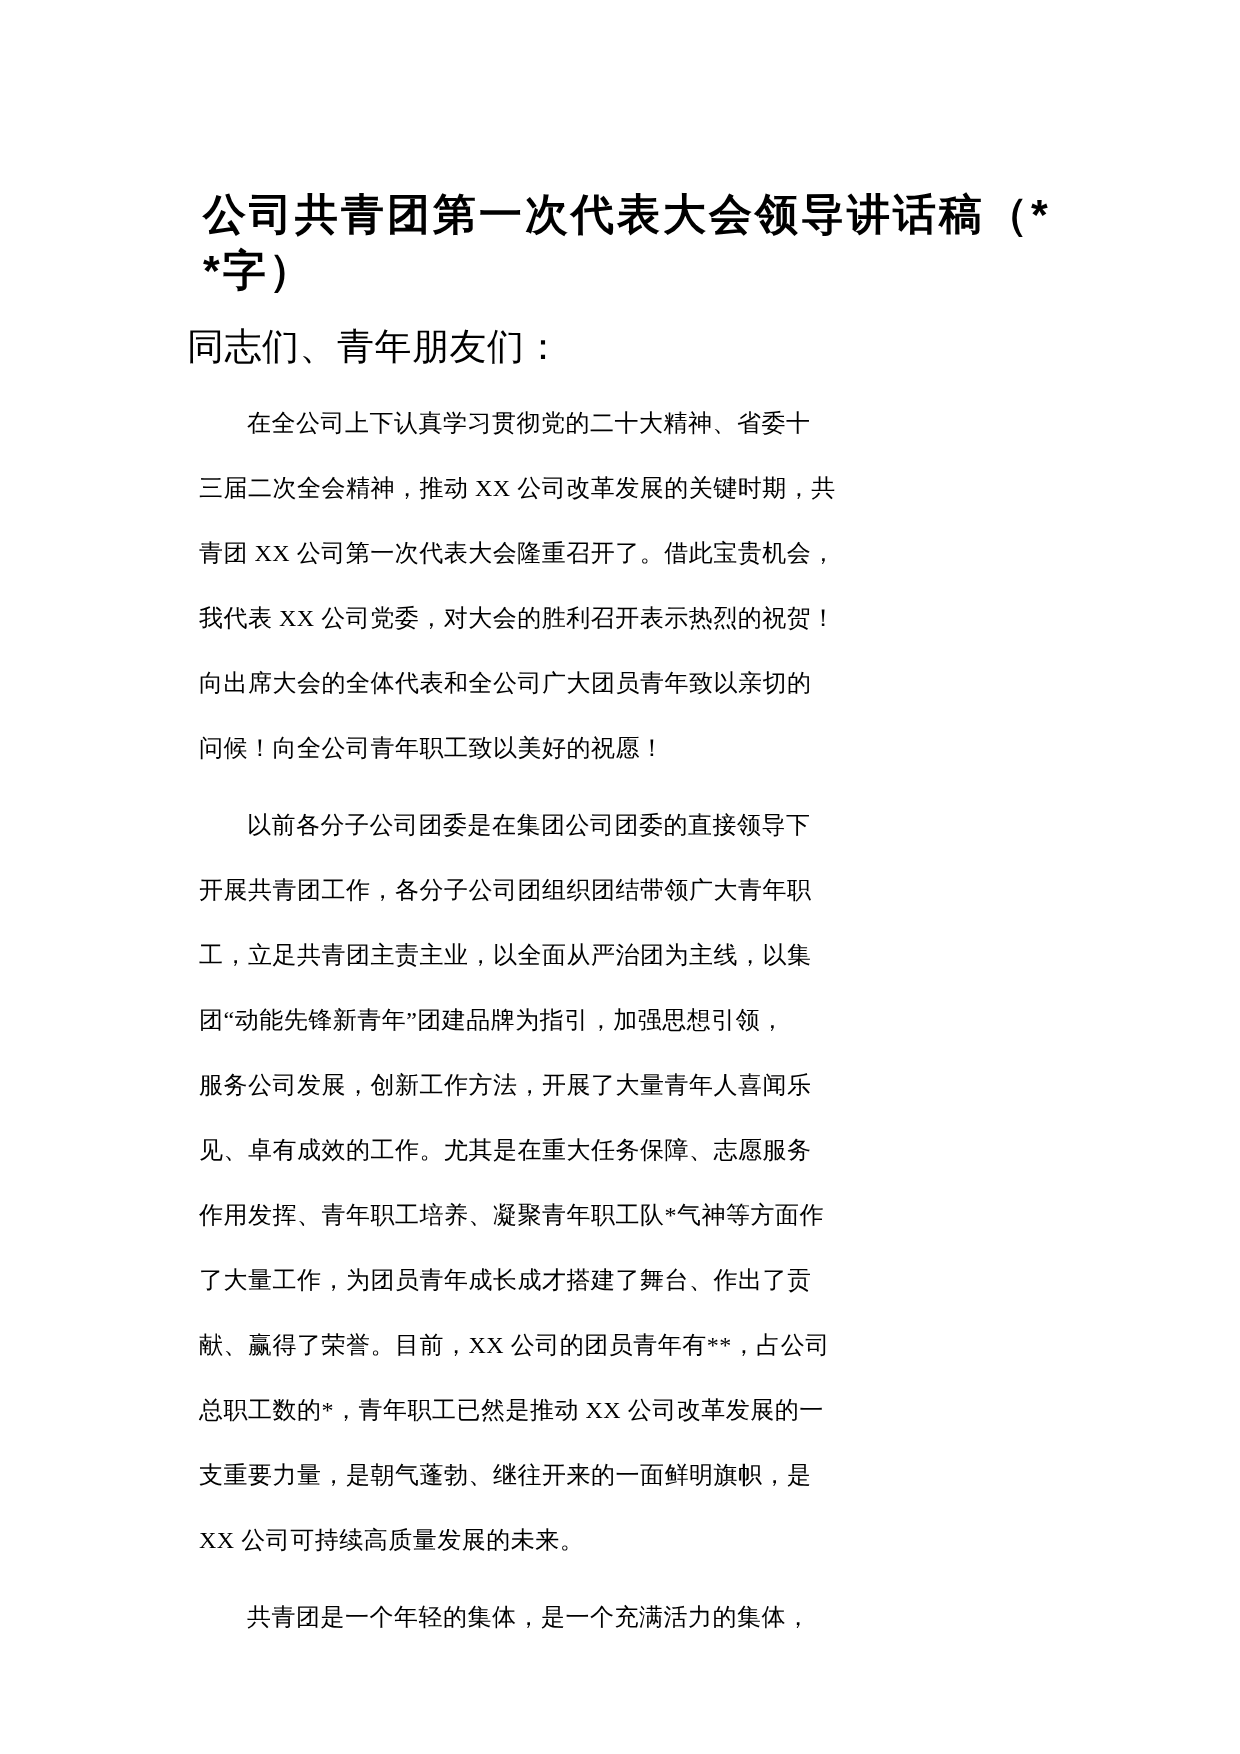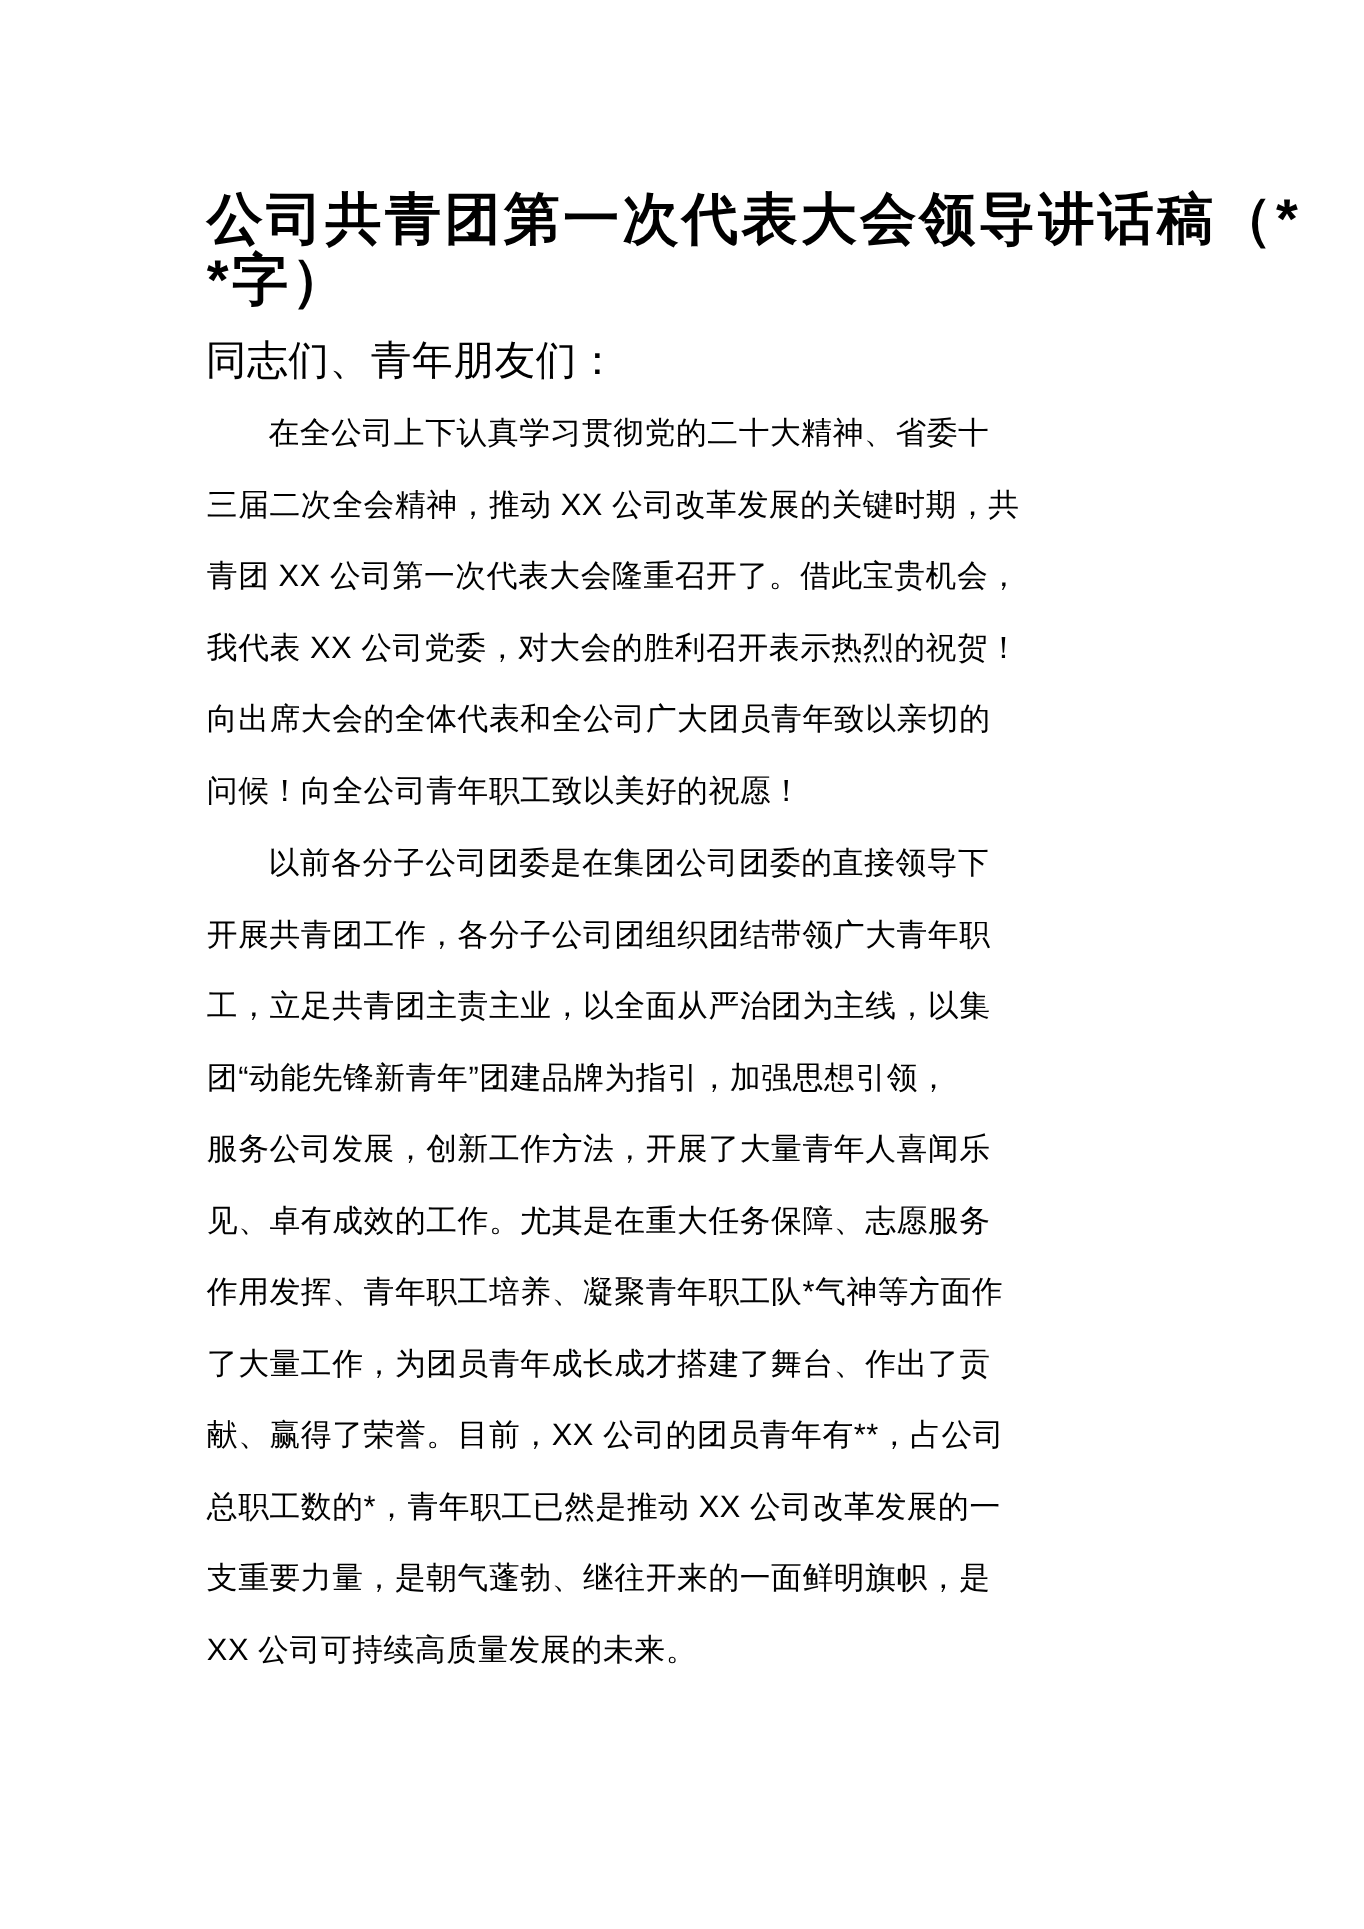--- a/index.html
+++ b/index.html
@@ -13,48 +13,50 @@
     height: 1754px;
     margin: 0 auto;
     background: #ffffff;
     box-sizing: border-box;
     padding: 170px 183px 0 187px;
     overflow: hidden;
     color: #000000;
     font-family: "Liberation Sans", sans-serif;
   }
   .doc-title {
-    margin: 1px;
-    font-size: 51px;
+    margin: 16px;
+    font-size: 43px;
     line-height: 56px;
     font-weight: 700;
     letter-spacing: 3px;
     white-space: nowrap;
   }
   .salutation {
     margin: 12px 0 0 0;
     font-size: 37px;
     line-height: 65px;
     letter-spacing: 0.5px;
     white-space: nowrap;
   }
   .para {
-    margin: 1px;
-    font-size: 28px;
+    margin: 12px;
+    font-size: 24px;
     line-height: 65px;
     letter-spacing: 0.5px;
     text-indent: 2em;
     white-space: nowrap;
+    font-family: Liberation Serif, serif;
   }
 </style>
 </head>
 <body>
 
 <div class="page">
   <h1 class="doc-title">公司共青团第一次代表大会领导讲话稿（*<br>*字）</h1>
 
   <p class="salutation">同志们、青年朋友们：</p>
 
   <p class="para">在全公司上下认真学习贯彻党的二十大精神、省委十<br>三届二次全会精神，推动 XX 公司改革发展的关键时期，共<br>青团 XX 公司第一次代表大会隆重召开了。借此宝贵机会，<br>我代表 XX 公司党委，对大会的胜利召开表示热烈的祝贺！<br>向出席大会的全体代表和全公司广大团员青年致以亲切的<br>问候！向全公司青年职工致以美好的祝愿！</p>
 
   <p class="para">以前各分子公司团委是在集团公司团委的直接领导下<br>开展共青团工作，各分子公司团组织团结带领广大青年职<br>工，立足共青团主责主业，以全面从严治团为主线，以集<br>团“动能先锋新青年”团建品牌为指引，加强思想引领，<br>服务公司发展，创新工作方法，开展了大量青年人喜闻乐<br>见、卓有成效的工作。尤其是在重大任务保障、志愿服务<br>作用发挥、青年职工培养、凝聚青年职工队*气神等方面作<br>了大量工作，为团员青年成长成才搭建了舞台、作出了贡<br>献、赢得了荣誉。目前，XX 公司的团员青年有**，占公司<br>总职工数的*，青年职工已然是推动 XX 公司改革发展的一<br>支重要力量，是朝气蓬勃、继往开来的一面鲜明旗帜，是<br>XX 公司可持续高质量发展的未来。</p>
 
+  <p class="para">共青团是一个年轻的集体，是一个充满活力的集体，</p>
 </div>
 
 </body></html>

